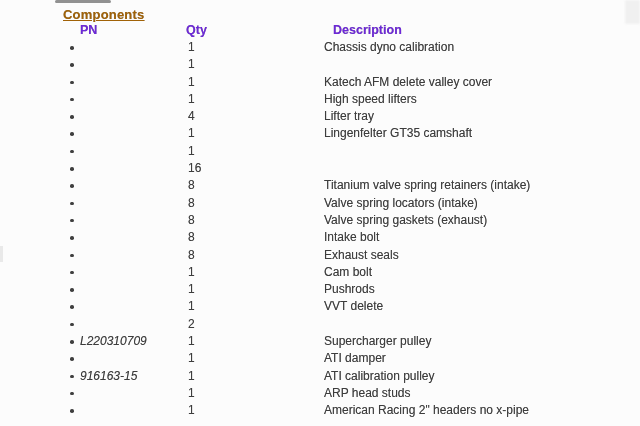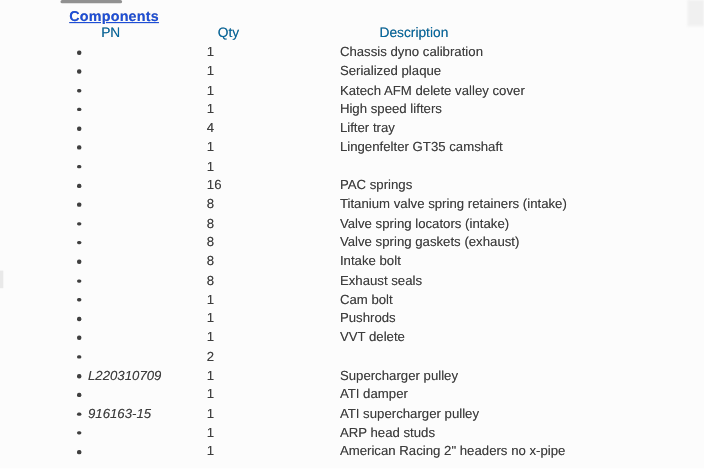--- a/index.html
+++ b/index.html
@@ -19,30 +19,29 @@
   .doc-text {
     text-shadow: 0 0 0.5px rgba(70,70,70,0.55);
   }
   .doc-title {
     position: absolute;
     left: 63px;
     top: 7px;
     font-size: 13px;
     font-weight: bold;
     text-decoration: underline;
-    color: #1d4ed8;
+    color: #a16207;
     letter-spacing: 0.2px;
   }
   .col-head {
     position: absolute;
     top: 23px;
     font-size: 12.5px;
-    font-weight: normal;
-    color: #0369a1;
-    margin-left: 12px;
+    font-weight: bold;
+    color: #6d28d9;
   }
   .col-head.pn   { left: 80px;  }
   .col-head.qty  { left: 186px; }
   .col-head.desc { left: 309px; padding-left: 24px; }
 
   .rows {
     position: absolute;
     left: 0;
     top: 39px;
     width: 640px;
@@ -57,21 +56,21 @@
     position: absolute;
     left: 70px;
     top: 7px;
     width: 3.5px;
     height: 3.5px;
     border-radius: 50%;
     background: #3f3f3f;
   }
   .row .pn   { position: absolute; left: 80px;  white-space: nowrap; font-style: italic; }
   .row .qty  { position: absolute; left: 188px; white-space: nowrap; }
-  .row .desc { position: absolute; left: 309px; white-space: nowrap; }
+  .row .desc { position: absolute; left: 324px; white-space: nowrap; }
 
   
   .smudge-top {
     position: absolute;
     left: 55px;
     top: 0;
     width: 56px;
     height: 2.5px;
     background: #3a3a3a;
     opacity: 0.55;
@@ -118,21 +117,20 @@
       <span class="bullet"></span>
       <span class="pn"></span>
       <span class="qty">1</span>
       <span class="desc">Chassis dyno calibration</span>
     </div>
 
     <div class="row doc-text">
       <span class="bullet"></span>
       <span class="pn"></span>
       <span class="qty">1</span>
-      <span class="desc">Serialized plaque</span>
     </div>
 
     <div class="row doc-text">
       <span class="bullet"></span>
       <span class="pn"></span>
       <span class="qty">1</span>
       <span class="desc">Katech AFM delete valley cover</span>
     </div>
 
     <div class="row doc-text">
@@ -159,21 +157,20 @@
     <div class="row doc-text">
       <span class="bullet"></span>
       <span class="pn"></span>
       <span class="qty">1</span>
     </div>
 
     <div class="row doc-text">
       <span class="bullet"></span>
       <span class="pn"></span>
       <span class="qty">16</span>
-      <span class="desc">PAC springs</span>
     </div>
 
     <div class="row doc-text">
       <span class="bullet"></span>
       <span class="pn"></span>
       <span class="qty">8</span>
       <span class="desc">Titanium valve spring retainers (intake)</span>
     </div>
 
     <div class="row doc-text">
@@ -242,21 +239,21 @@
       <span class="bullet"></span>
       <span class="pn"></span>
       <span class="qty">1</span>
       <span class="desc">ATI damper</span>
     </div>
 
     <div class="row doc-text">
       <span class="bullet"></span>
       <span class="pn">916163-15</span>
       <span class="qty">1</span>
-      <span class="desc">ATI supercharger pulley</span>
+      <span class="desc">ATI calibration pulley</span>
     </div>
 
     <div class="row doc-text">
       <span class="bullet"></span>
       <span class="pn"></span>
       <span class="qty">1</span>
       <span class="desc">ARP head studs</span>
     </div>
 
     <div class="row doc-text">

